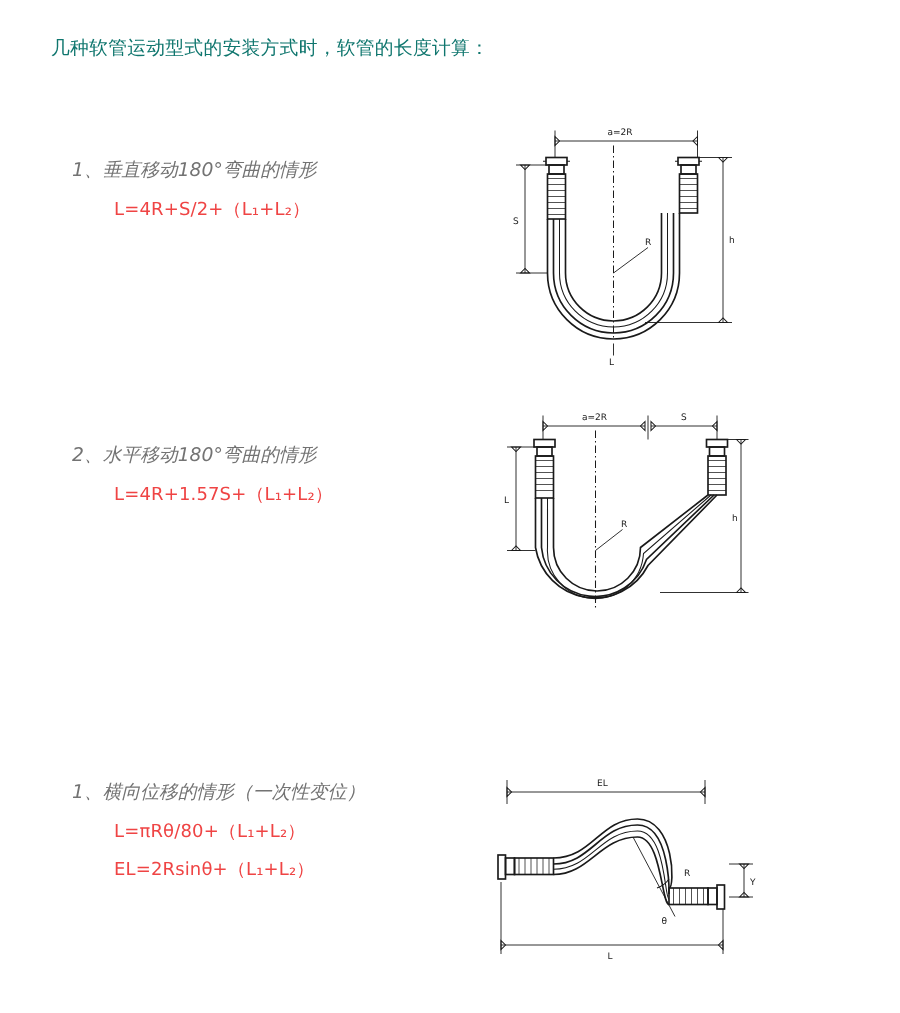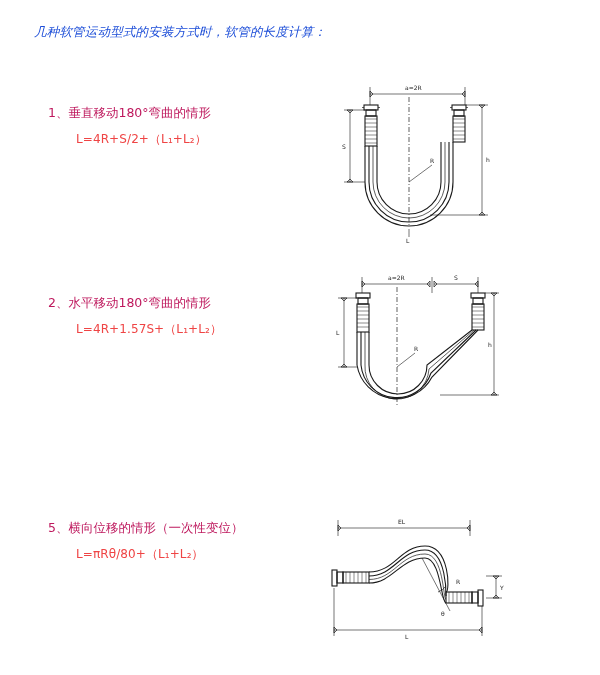--- a/index.html
+++ b/index.html
@@ -19,43 +19,43 @@
     position: relative;
     width: 600px;
     height: 675px;
   }
   .intro {
     position: absolute;
     left: 34px;
     top: 24px;
     font-size: 12.5px;
     letter-spacing: 0.2px;
-    color: #1d4ed8;
+    color: #0f766e;
     white-space: nowrap;
-    font-style: italic;
   }
   .section {
     position: absolute;
     left: 0;
     width: 600px;
   }
   .sec1 { top: 105px; }
   .sec2 { top: 295px; }
   .sec3 { top: 520px; }
 
   .textcol {
     position: absolute;
     left: 48px;
     width: 270px;
   }
   .sec-title {
     font-size: 12.5px;
-    color: #be185d;
+    color: #737373;
     white-space: nowrap;
     margin-bottom: 9px;
+    font-style: italic;
   }
   .formula {
     font-size: 12px;
     color: #ef4444;
     white-space: nowrap;
     margin-left: 28px;
     margin-bottom: 8px;
     letter-spacing: 0.1px;
   }
   .figure {
@@ -223,22 +223,23 @@
         <line class="dim" x1="130" y1="128" x2="189" y2="128"></line>
         <text class="ftxt" x="178" y="80">h</text>
 
         <line class="ln thin dash" x1="87" y1="20" x2="87" y2="140"></line>
       </svg>
     </div>
   </div>
 
   <div class="section sec3">
     <div class="textcol">
-      <div class="sec-title">5、横向位移的情形（一次性变位）</div>
+      <div class="sec-title">1、横向位移的情形（一次性变位）</div>
       <div class="formula">L=πRθ/80+（L₁+L₂）</div>
+      <div class="formula">EL=2Rsinθ+（L₁+L₂）</div>
     </div>
 
     <div class="figure fig3">
       <svg width="200" height="140" viewBox="0 0 200 140">
 
         <line class="dim" x1="28" y1="22" x2="160" y2="22"></line>
         <path class="ln thin" d="M28 19 L31 22 L28 25 Z" fill="#1a1a1a"></path>
         <path class="ln thin" d="M160 19 L157 22 L160 25 Z" fill="#1a1a1a"></path>
         <line class="dim" x1="28" y1="14" x2="28" y2="30"></line>
         <line class="dim" x1="160" y1="14" x2="160" y2="30"></line>

